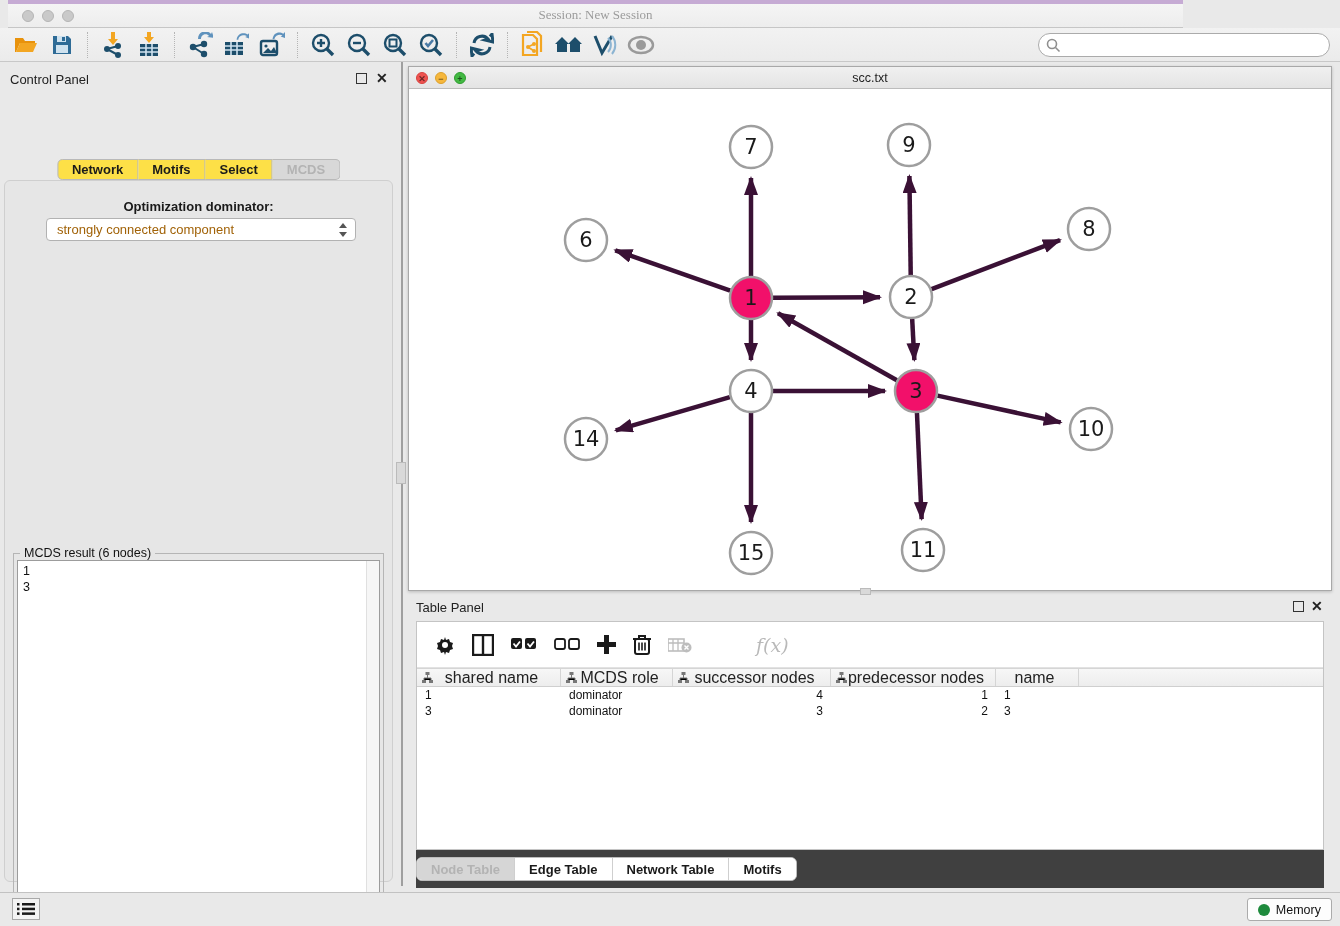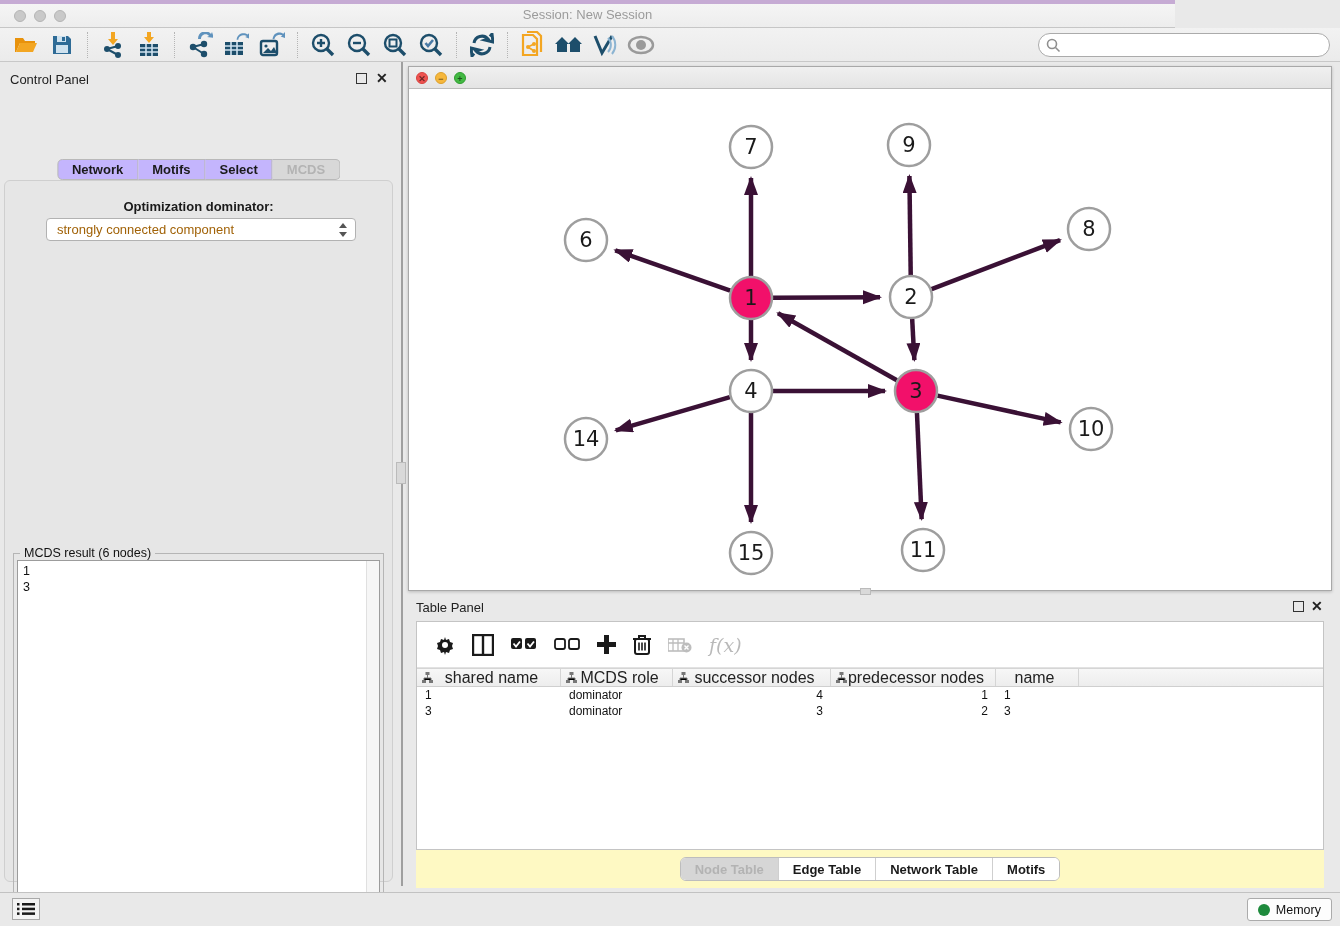--- a/index.html
+++ b/index.html
@@ -1,22 +1,22 @@
 <!DOCTYPE html>
 <html><head>
 <meta charset="utf-8">
 <style>
   * { margin:0; padding:0; box-sizing:border-box; }
   html,body { width:1340px; height:926px; overflow:hidden; }
   body { font-family:"Liberation Sans", sans-serif; background:#e9e9e9; position:relative; }
   .app { position:absolute; inset:0; }
 
   
-  .titlebar { position:absolute; left:0; top:0; width:1175px; height:28px;
-    background:linear-gradient(#f6f6f6,#ededed); border-bottom:1px solid #c6c6c6; }
+  .titlebar { position:absolute; left:8px; top:0; width:1175px; height:28px;
+    background:linear-gradient(#f6f6f6,#ededed); border-bottom:1px solid #c6c6c6;font-family:Liberation Serif, serif; }
   .titlebar::before { content:""; position:absolute; left:0; top:0; width:100%; height:4px; background:#c6abd4; }
   .traffic { position:absolute; top:10px; width:12px; height:12px; border-radius:50%;
     background:#c9c9c9; border:1px solid #b5b5b5; }
   .t1{left:14px;} .t2{left:34px;} .t3{left:54px;}
   .win-title { position:absolute; top:7px; width:100%; text-align:center; font-size:13px; color:#9b9b9b; }
 
   
   .toolbar { position:absolute; left:0; top:28px; width:1340px; height:34px;
     background:linear-gradient(#f2f2f2,#ebebeb); border-bottom:1px solid #c8c8c8;
     display:flex; align-items:center; padding-left:8px; }
@@ -26,21 +26,21 @@
     border:1px solid #ababab; border-radius:12px; display:flex; align-items:center; padding-left:7px; }
   .searchbox input { border:none; outline:none; flex:1; height:20px; font-size:12px; background:transparent; }
 
   
   .control-panel { position:absolute; left:0; top:62px; width:397px; height:824px; background:#e9e9e9; }
   .cp-header { position:absolute; left:10px; top:10px; font-size:13px; color:#222; }
   .panel-ctl { position:absolute; top:11px; width:11px; height:11px; }
   .cp-float { right:30px; border:1.5px solid #333; }
   .cp-close { right:10px; font-size:14px; font-weight:bold; color:#222; line-height:11px; }
   .cp-tabs { position:absolute; top:97px; left:50%; transform:translateX(-50%); display:flex; }
-  .cp-tab { height:21px; padding:0 14px; background:#c4b5fd; border:1px solid #b9b9b9; border-left:none;
+  .cp-tab { height:21px; padding:0 14px; background:#fde047; border:1px solid #b9b9b9; border-left:none;
     font-size:13px; font-weight:bold; color:#1a1a1a; display:flex; align-items:center; }
   .cp-tab:first-child { border-left:1px solid #b9b9b9; border-radius:5px 0 0 5px; }
   .cp-tab:last-child { border-radius:0 5px 5px 0; }
   .cp-tab.active { background:#d8d8d8; color:#b3b3b3; }
   .cp-inner { position:absolute; left:4px; right:4px; top:118px; bottom:4px;
     background:#e6e6e6; border:1px solid #cfcfcf; border-radius:6px; }
   .opt-label { position:absolute; top:18px; width:100%; text-align:center; font-size:13px; font-weight:bold; color:#1a1a1a; }
   .opt-select { position:absolute; left:41px; top:37px; width:310px; height:23px; background:#fff;
     border:1px solid #b2b2b2; border-radius:4px; font-size:13px; display:flex; align-items:center; padding-left:10px; color:#a16207; }
   .opt-stepper { position:absolute; right:7px; top:3px; width:10px; height:16px; }
@@ -79,37 +79,37 @@
   .tp-float { right:28px; border:1.5px solid #333; }
   .tp-close { right:10px; font-size:14px; font-weight:bold; color:#222; line-height:11px; }
   .tp-body { position:absolute; left:8px; top:26px; right:8px; height:229px; background:#fff; border:1px solid #c4c4c4; }
   .tp-toolbar { height:46px; display:flex; align-items:center; gap:17px; padding-left:18px; border-bottom:1px solid #e2e2e2; }
   .tp-table-head { display:flex; height:19px; background:linear-gradient(#f7f7f7,#ededed); border-top:1px solid #d5d5d5; border-bottom:1px solid #cfcfcf; }
   .th-cell { display:flex; align-items:center; border-right:1px solid #d5d5d5; font-size:16px; color:#222; padding-left:5px; }
   .th-label { flex:1; text-align:center; padding-right:10px; }
   .tp-row { display:flex; height:16px; font-size:12px; color:#111; }
   .td { padding:0 8px; line-height:16px; white-space:nowrap; }
   .num { text-align:right; }
-  .tp-footer { position:absolute; left:8px; right:8px; bottom:0; height:38px; background:#fef9c3; display:flex; justify-content:center; align-items:center; }
+  .tp-footer { position:absolute; left:8px; right:8px; bottom:0; height:38px; background:#404040; display:flex; align-items:center; }
   .seg { display:flex; border:1px solid #bdbdbd; border-radius:6px; overflow:hidden; background:#fff; }
   .seg-tab { height:22px; padding:0 14px; font-size:13px; font-weight:bold; color:#1a1a1a;
     display:flex; align-items:center; background:#fff; border-left:1px solid #cfcfcf; }
   .seg-tab:first-child { border-left:none; }
   .seg-tab.active { background:#d6d6d6; color:#b3b3b3; }
 
   
   .statusbar { position:absolute; left:0; top:892px; width:1340px; height:34px;
     background:#e9e9e9; border-top:1px solid #c2c2c2; }
   .list-btn { position:absolute; left:12px; top:5px; width:28px; height:22px; background:#f4f4f4;
     border:1px solid #a9a9a9; display:flex; align-items:center; justify-content:center; }
   .mem-btn { position:absolute; right:8px; top:5px; height:23px; background:#fdfdfd; border:1px solid #ababab;
     border-radius:3px; display:flex; align-items:center; gap:6px; padding:10px 10px; font-size:12.5px; color:#111; }
   .mem-dot { width:12px; height:12px; border-radius:50%; background:#1e8a3c; }
 
-  .fx { font-family:"DejaVu Serif", serif; font-style:italic; font-size:19px; color:#b9b9b9; }
+  .fx { font-family:"DejaVu Serif", serif; font-style:italic; font-size:19px; color:#b9b9b9;margin-left:47px; }
   svg { display:block; }
 </style>
 </head>
 <body>
 
 <div class="app">
 
   <div class="titlebar">
     <div class="traffic t1"></div>
     <div class="traffic t2"></div>
@@ -315,20 +315,21 @@
   </div>
 
   <div class="v-split"></div>
   <div class="v-grip"></div>
 
   <div class="net-window">
     <div class="net-titlebar">
       <div class="nt-light nt-red">✕</div>
       <div class="nt-light nt-yellow">−</div>
       <div class="nt-light nt-green">+</div>
+      <div class="net-title">scc.txt</div>
     </div>
     <div class="net-canvas">
       <svg id="graph-svg" width="922" height="501" viewBox="0 0 922 501">
           <defs>
             <marker id="arrow" markerUnits="userSpaceOnUse" markerWidth="20" markerHeight="16" refX="17" refY="7" orient="auto">
               <path d="M0,0 L19,7 L0,14 Z" fill="#3a1135"></path>
             </marker>
           </defs>
           <line x1="342" y1="187" x2="342" y2="89" stroke="#3a1135" stroke-width="4.5" marker-end="url(#arrow)"></line>
           <line x1="321.2449403778676" y1="201.7042820722201" x2="206.2457658311866" y2="161.28032980732618" stroke="#3a1135" stroke-width="4.5" marker-end="url(#arrow)"></line>

